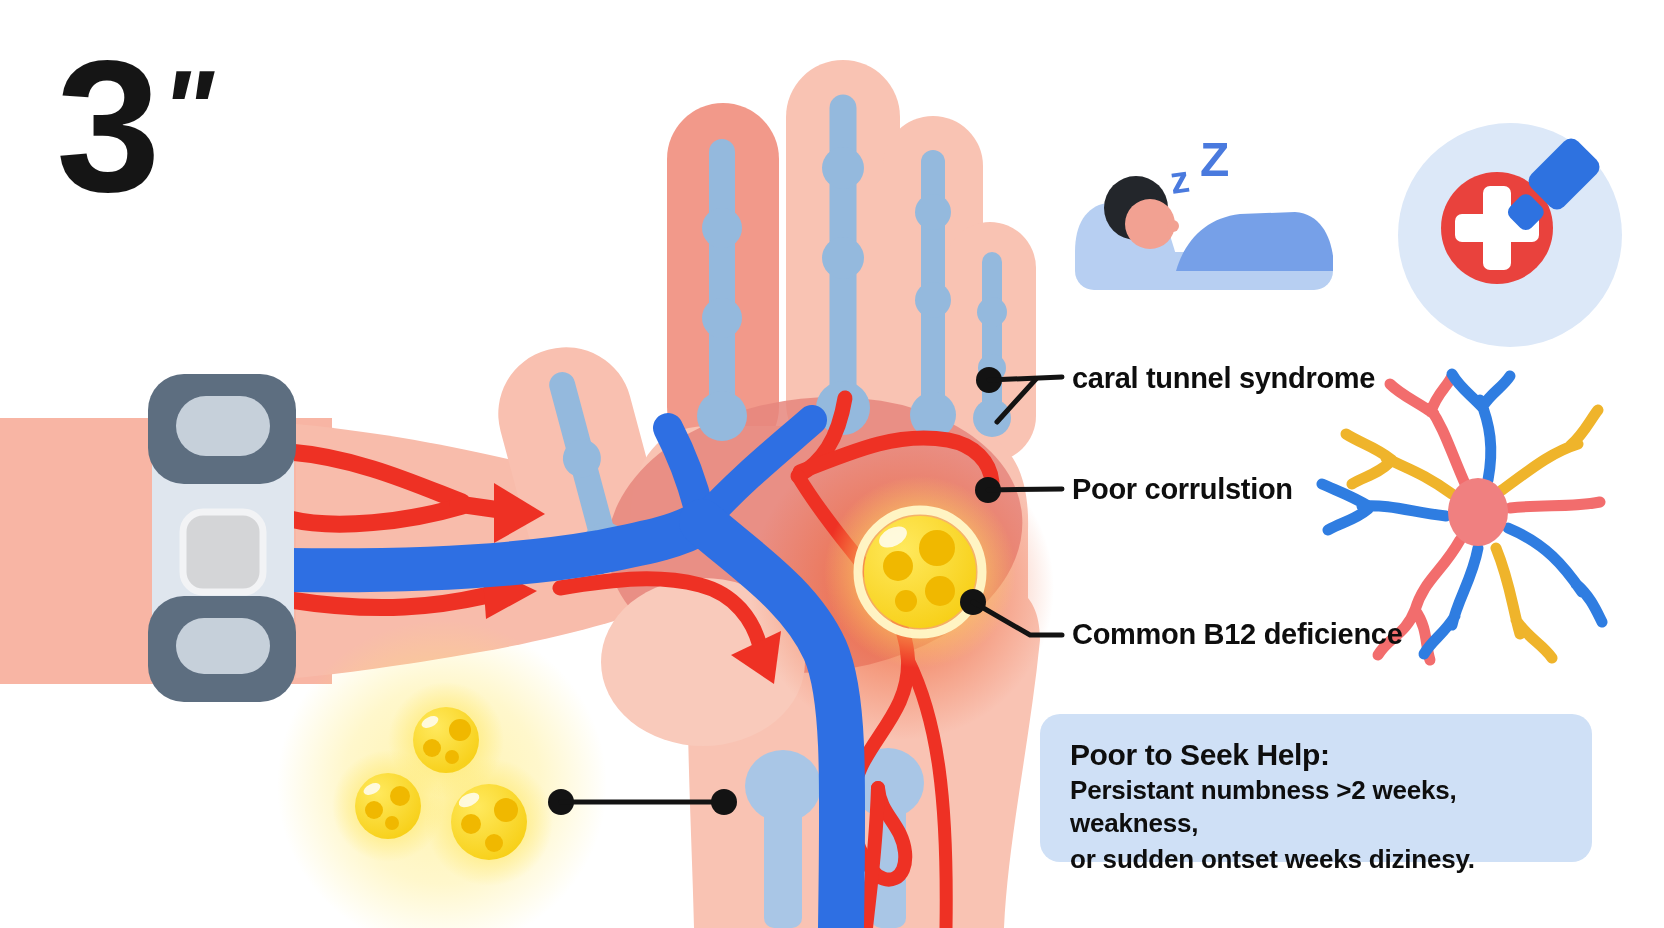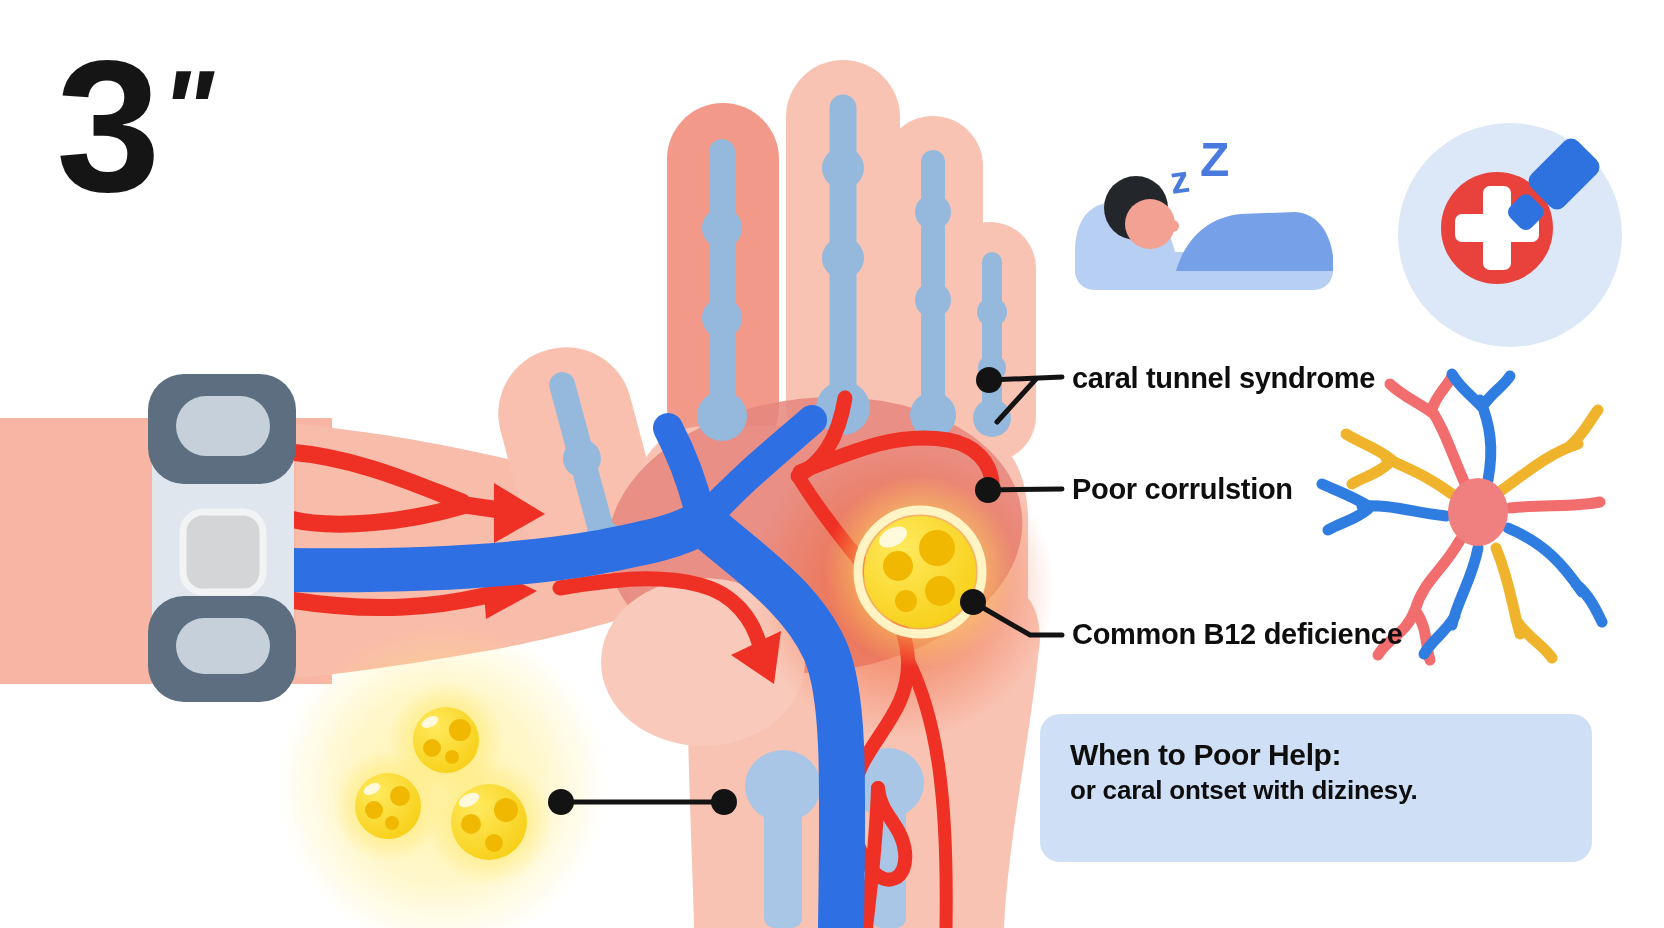--- a/index.html
+++ b/index.html
@@ -240,17 +240,18 @@
   <div class="title-block">
     <span class="title-number">3</span>
     <span class="title-mark">"</span>
   </div>
 
   <div class="co-label" style="top:378px;">caral tunnel syndrome</div>
   <div class="co-label" style="top:489px;">Poor corrulstion</div>
   <div class="co-label" style="top:634px;">Common B12 deficience</div>
 
   <div class="help-box">
-    <div class="help-title">When to Poor Help:</div>
-    <div class="help-line">or caral ontset with dizinesy.</div>
+    <div class="help-title">Poor to Seek Help:</div>
+    <div class="help-line">Persistant numbness &gt;2 weeks, weakness,</div>
+    <div class="help-line">or sudden ontset weeks dizinesy.</div>
   </div>
 
 </div>
 
 </body></html>

